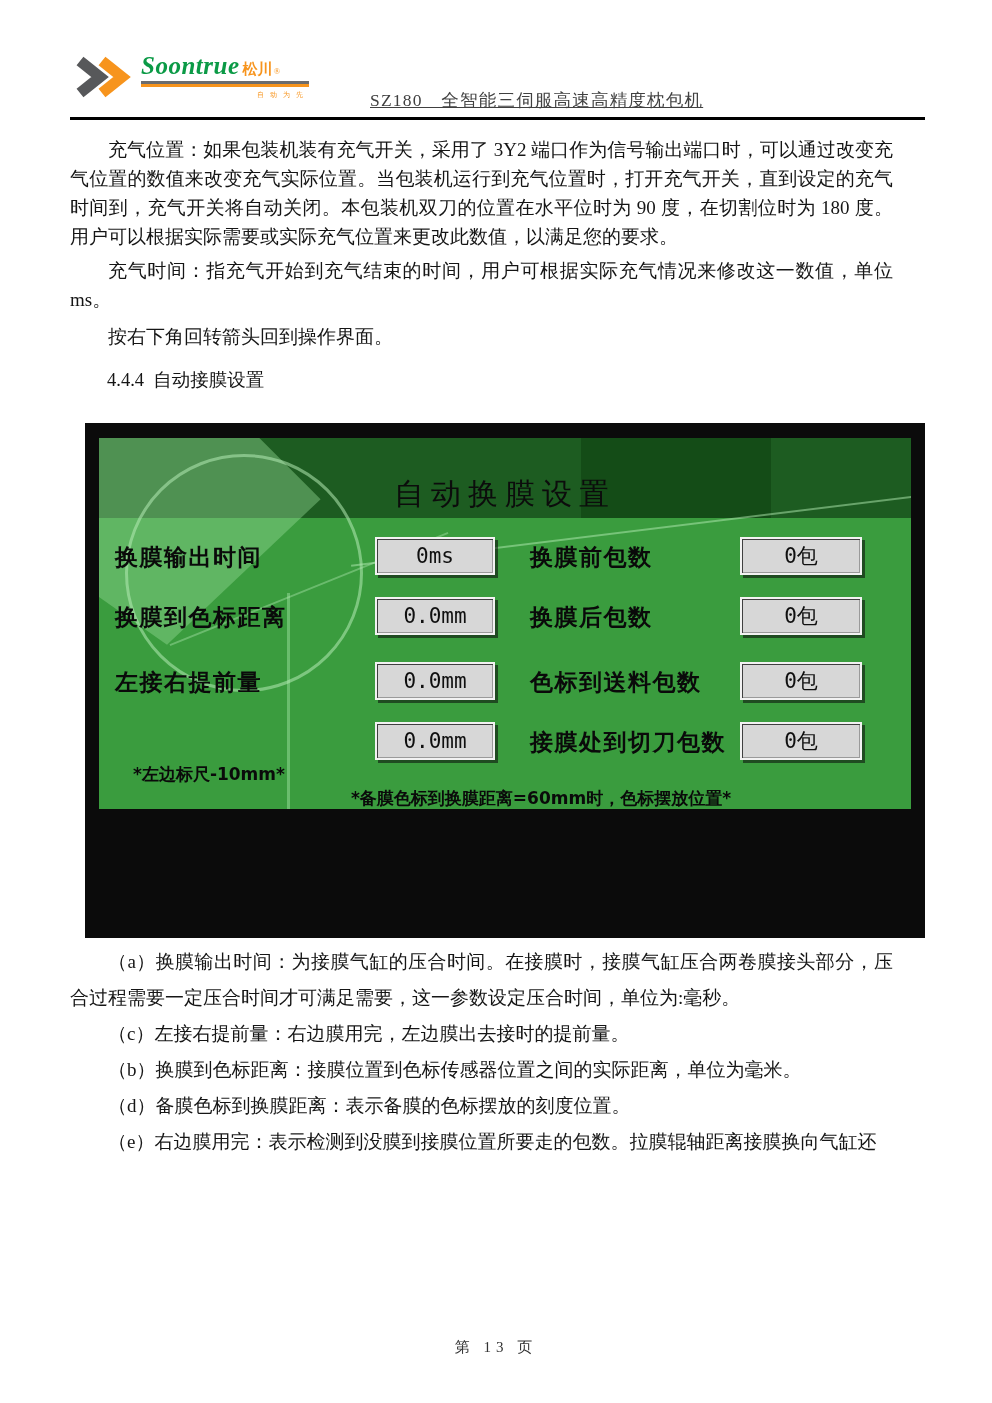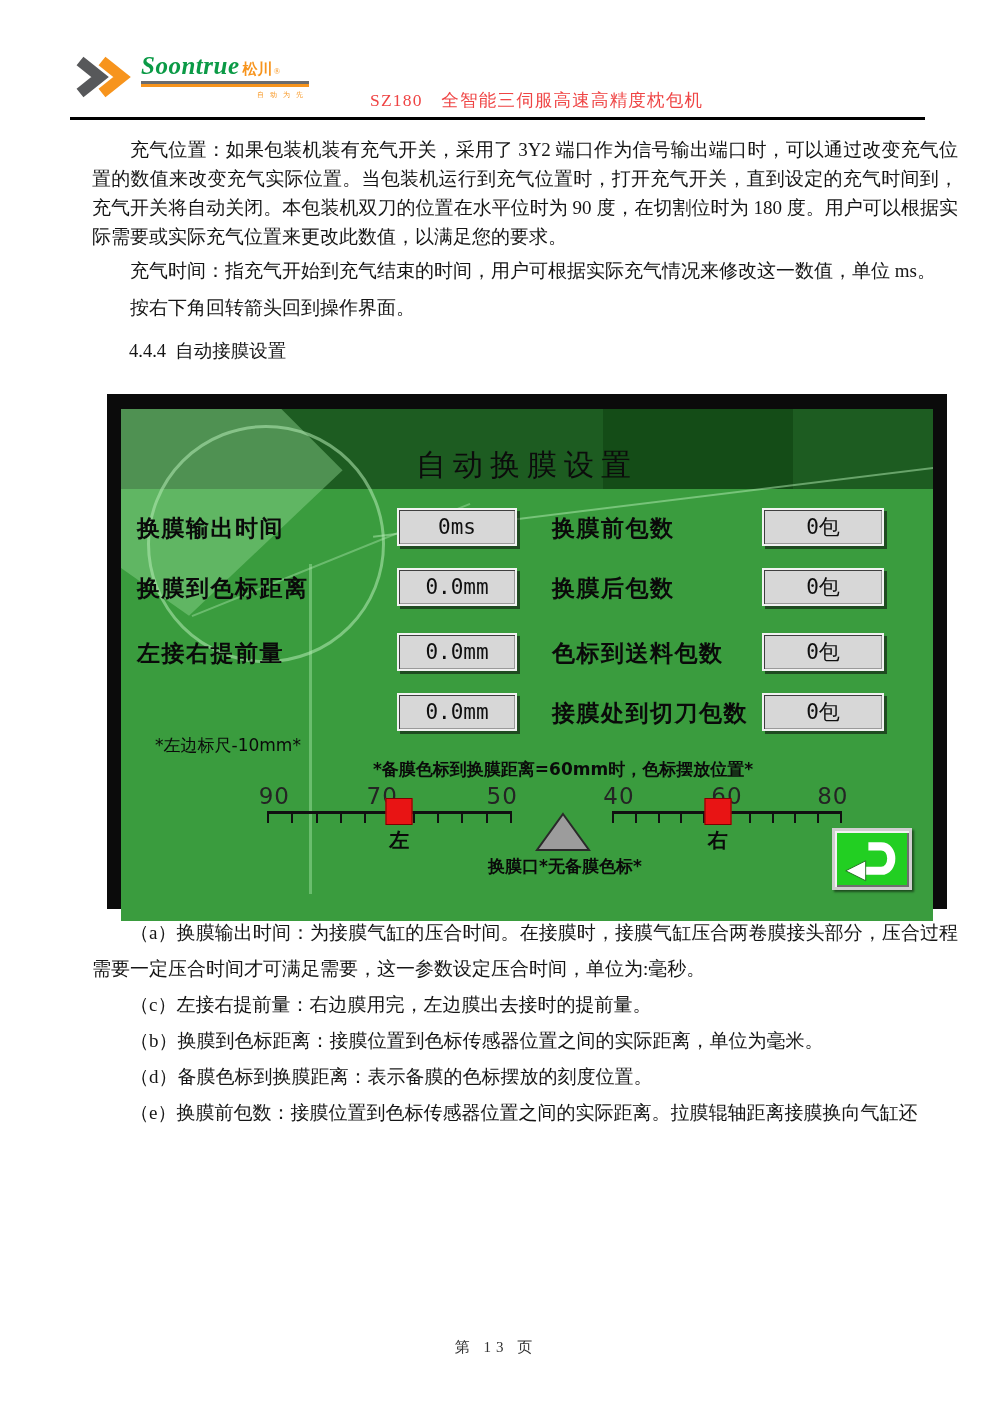--- a/index.html
+++ b/index.html
@@ -17,37 +17,37 @@
   .brand { font-family:"Liberation Serif", serif; font-style:italic; font-weight:bold;
            font-size:25px; color:#0b9a46; letter-spacing:0.5px; }
   .brand-cn { font-size:15px; font-weight:bold; color:#f7941d; margin-left:3px;
               font-family:"Liberation Sans", sans-serif; }
   .brand-reg { font-size:9px; color:#f7941d; vertical-align:super; margin-left:1px; }
   .brand-bar { width:168px; height:6px; margin-top:1px;
                background:linear-gradient(#6b6c6e 0 45%, #f7941d 45% 100%); }
   .brand-slogan { text-align:right; font-size:7px; letter-spacing:6px; color:#f7941d;
                   margin-top:3px; font-family:"Liberation Sans", sans-serif; }
   .doc-title { position:absolute; left:370px; top:88px; font-size:17.5px;
-               letter-spacing:1.2px; white-space:pre; color:#ef4444; }
+               letter-spacing:1.2px; white-space:pre; color:#404040;text-decoration:underline; }
   .header-rule { position:absolute; left:70px; right:67px; bottom:0; height:3.5px; background:#000; }
 
   
-  .content { padding:0 34px 0 70px;margin-left:22px; }
+  .content { padding:0 99px 0 70px; }
   .p { font-size:19px; line-height:29px; text-align:justify; text-indent:2em; white-space:pre-wrap; }
   .p1 { margin-top:15px; }
   .p2 { margin-top:5px; }
   .p3 { margin-top:8px; }
   .section-heading { margin-top:16px; font-size:18.5px; text-indent:2em; white-space:pre; }
   .p4 { margin-top:49px; line-height:41px; }
   .item { font-size:19px; line-height:36px; text-align:justify; text-indent:2em; white-space:pre-wrap; }
   .item-a { margin-top:6px; }
 
   
   .hmi-frame { position:relative; margin:31px 0 0 15px; width:840px; height:515px; background:#0b0b0b; }
-  .hmi-screen { position:absolute; left:14px; top:15px; width:812px; height:512px;
+  .hmi-screen { position:absolute; left:14px; top:15px; width:812px; height:371px;
                 background:#3a9c3e; overflow:hidden;
                 font-family:"DejaVu Sans", "Liberation Sans", sans-serif; }
   .hmi-band { position:absolute; left:0; top:0; right:0; height:80px; background:#1d5c21; }
   .hmi-band-shade { position:absolute; right:140px; top:0; width:190px; height:80px; background:rgba(0,35,0,.28); }
   .decor-blob { position:absolute; left:-28px; top:-22px; width:320px; height:260px;
                 background:rgba(150,220,150,.42);
                 clip-path:polygon(0 0, 52% 0, 78% 32%, 30% 88%, 0 62%); }
   .decor-circle { position:absolute; left:26px; top:16px; width:238px; height:238px;
                   border:3px solid rgba(180,235,180,.55); border-radius:50%; }
   .decor-vline { position:absolute; left:188px; top:155px; width:3px; height:330px;
@@ -58,21 +58,21 @@
                  background:rgba(180,235,180,.40); transform:rotate(-22deg); }
   .hmi-title { position:absolute; left:0; right:0; top:36px; text-align:center;
                font-size:30px; letter-spacing:7px; color:#0c0c0c; }
   .hmi-label { position:absolute; font-size:23px; font-weight:bold; letter-spacing:1.5px; color:#0a0a0a; white-space:nowrap; }
   .hmi-box { position:absolute; width:120px; height:38px; background:#d7d7d7;
              border:2px solid #f2f2f2;
              box-shadow:3px 3px 0 rgba(10,10,10,.55), inset 1px 1px 0 #3f3f3f, inset -1px -1px 0 #9a9a9a;
              display:flex; align-items:center; justify-content:center;
              font-family:"DejaVu Sans Mono", monospace; font-size:21px; color:#101010; }
   .box-r { width:122px; }
-  .hmi-subnote { position:absolute; left:34px; top:325px; font-size:17px; font-weight:normal; color:#0a0a0a; }
+  .hmi-subnote { position:absolute; left:34px; top:325px; font-size:17px; font-weight:bold; color:#0a0a0a; }
   .hmi-placement-note { position:absolute; left:0; right:0; top:349px; text-align:center;
                         padding-left:72px; font-size:17px; font-weight:bold; color:#0a0a0a; }
   
   .ruler { position:absolute; top:374px; height:70px; }
   .ruler-left  { left:146px; width:245px; }
   .ruler-right { left:491px; width:230px; }
   .ruler .num { position:absolute; top:0; transform:translateX(-50%);
                 font-size:23px; color:#242424; letter-spacing:1px; }
   .ruler-left  .n0{left:3%;}  .ruler-left  .n1{left:47%;} .ruler-left  .n2{left:96%;}
   .ruler-right .n0{left:3%;}  .ruler-right .n1{left:50%;} .ruler-right .n2{left:96%;}
@@ -197,17 +197,17 @@
             <polygon points="25,27 25,49 3,38" fill="#ffffff" stroke="#1a6a1a" stroke-width="1"></polygon>
           </svg>
         </div>
       </div>
     </div>
 
     <p class="item item-a">（a）换膜输出时间：为接膜气缸的压合时间。在接膜时，接膜气缸压合两卷膜接头部分，压合过程需要一定压合时间才可满足需要，这一参数设定压合时间，单位为:毫秒。</p>
     <p class="item">（c）左接右提前量：右边膜用完，左边膜出去接时的提前量。</p>
     <p class="item">（b）换膜到色标距离：接膜位置到色标传感器位置之间的实际距离，单位为毫米。</p>
     <p class="item">（d）备膜色标到换膜距离：表示备膜的色标摆放的刻度位置。</p>
-    <p class="item">（e）换膜前包数：接膜位置到色标传感器位置之间的实际距离。拉膜辊轴距离接膜换向气缸还</p>
+    <p class="item">（e）右边膜用完：表示检测到没膜到接膜位置所要走的包数。拉膜辊轴距离接膜换向气缸还</p>
   </div>
 
   <div class="footer">第 13 页</div>
 </div>
 
 </body></html>

